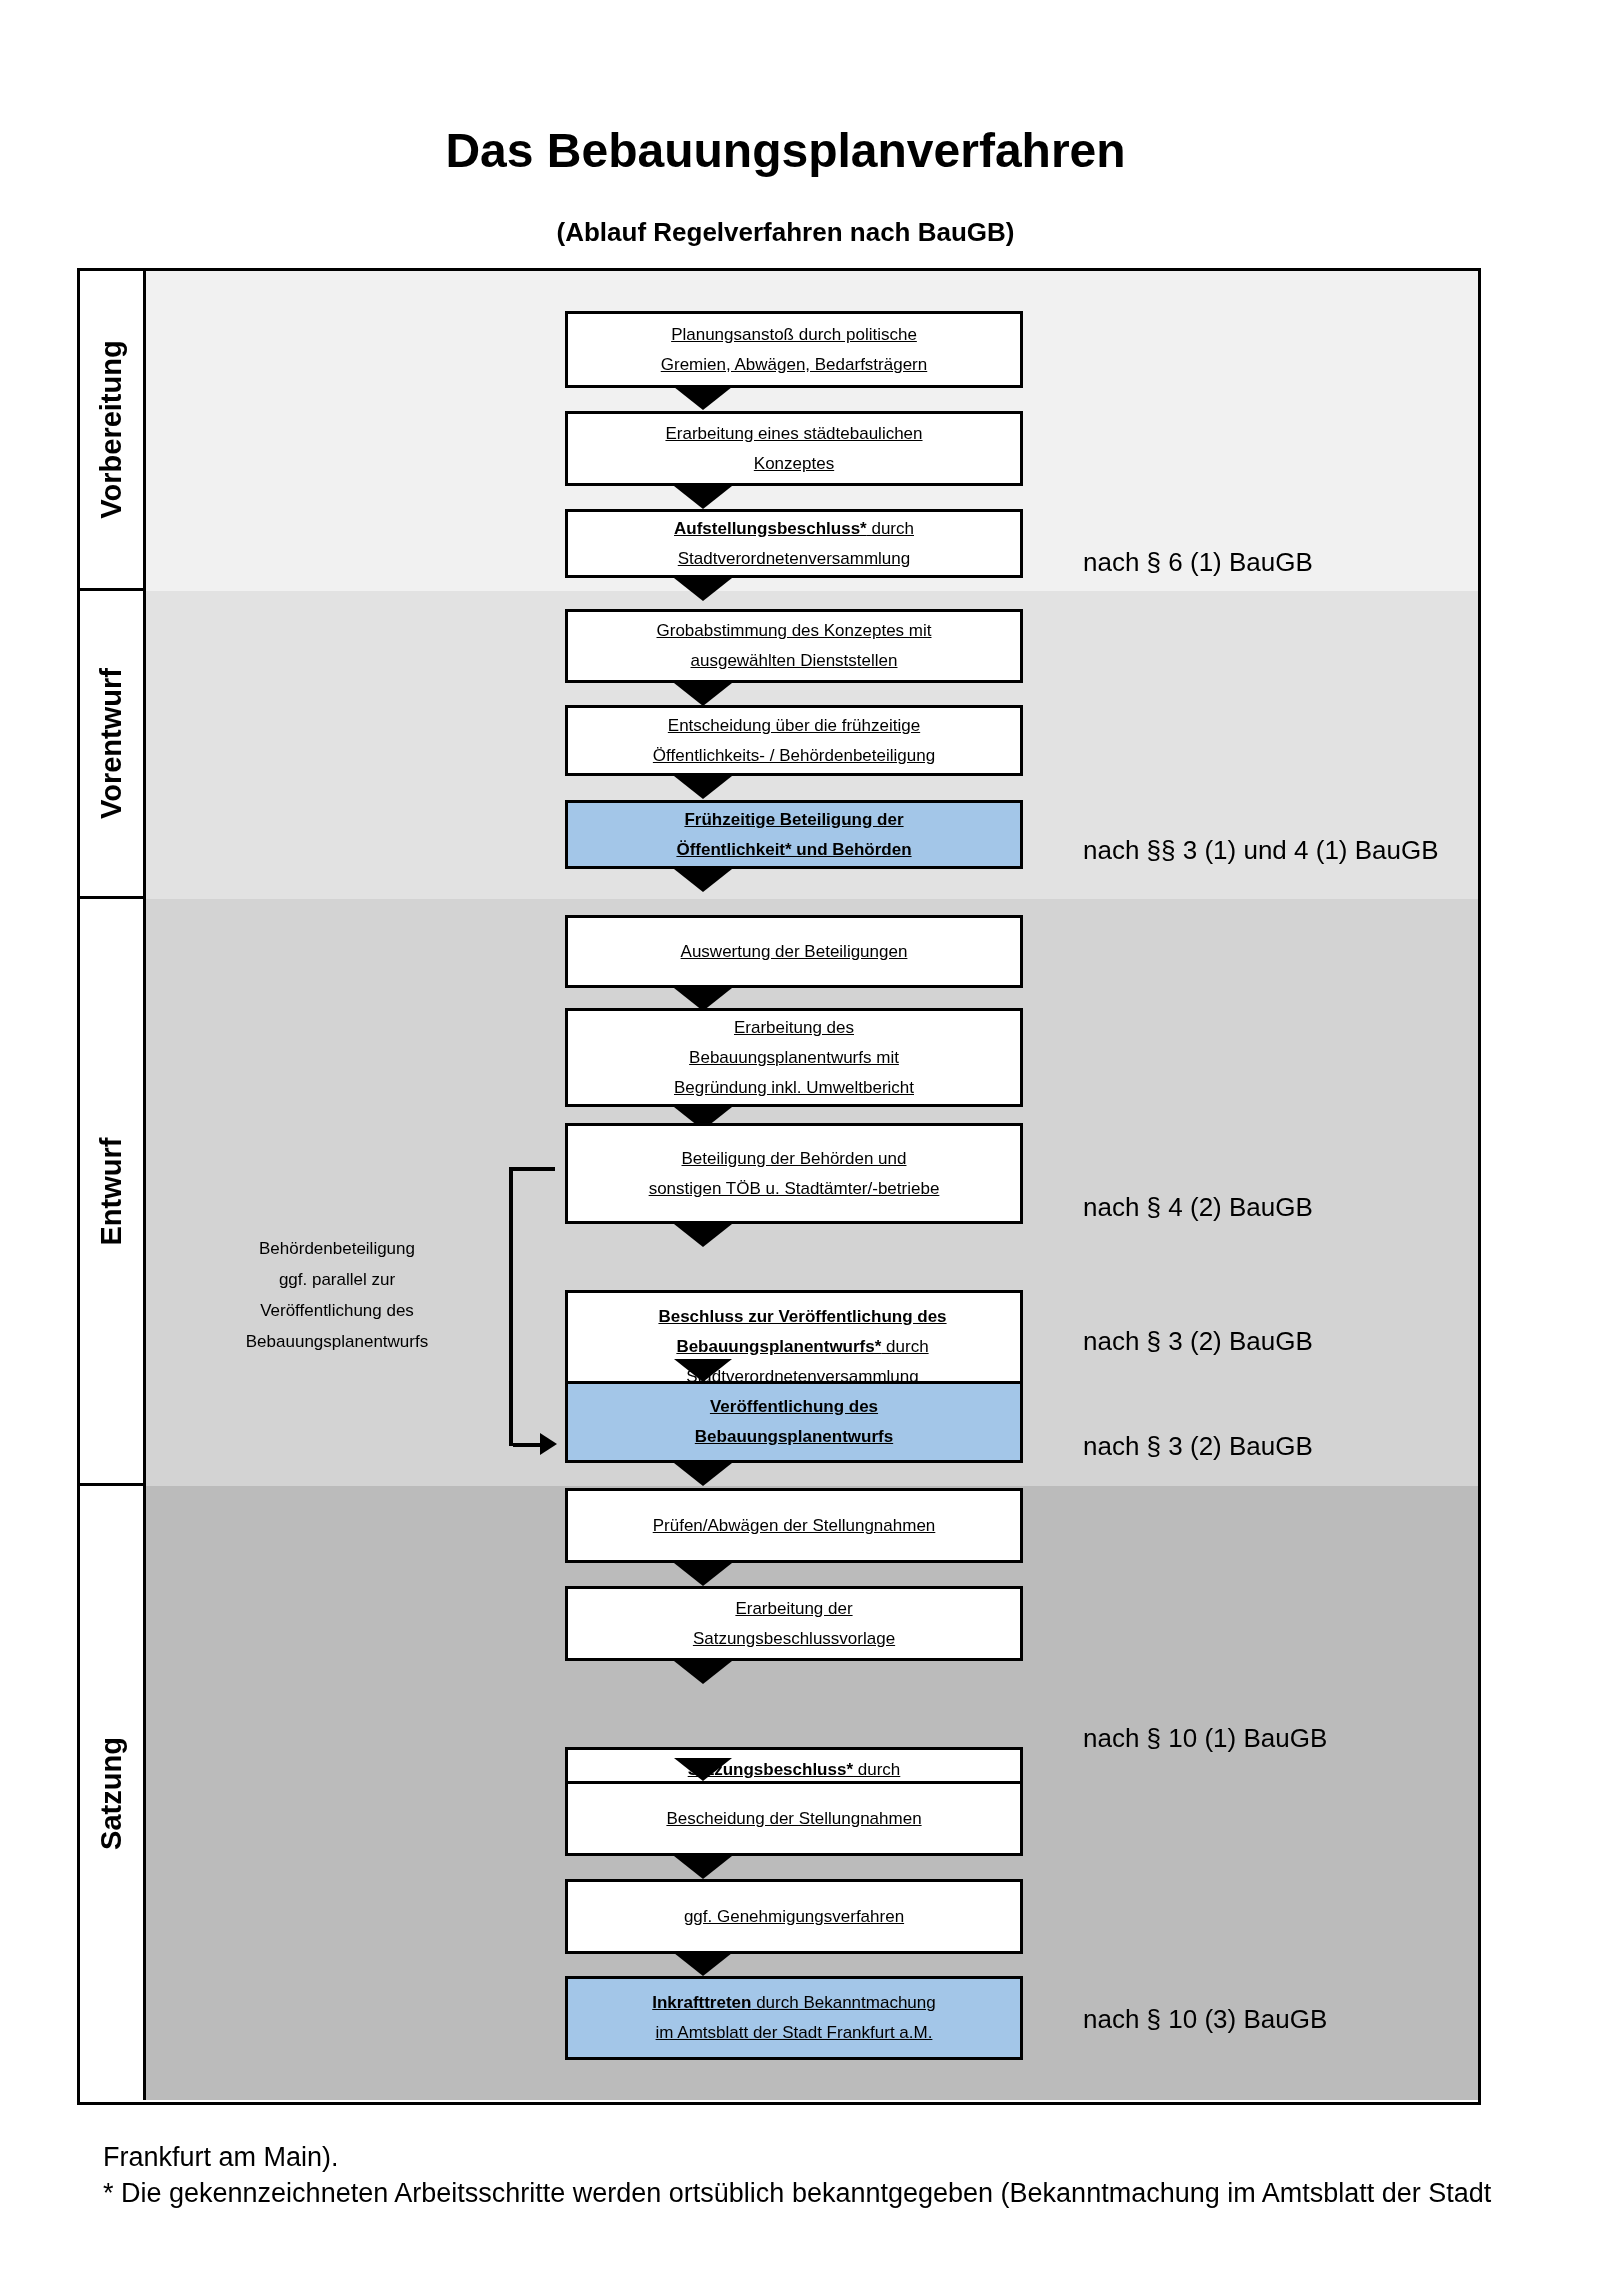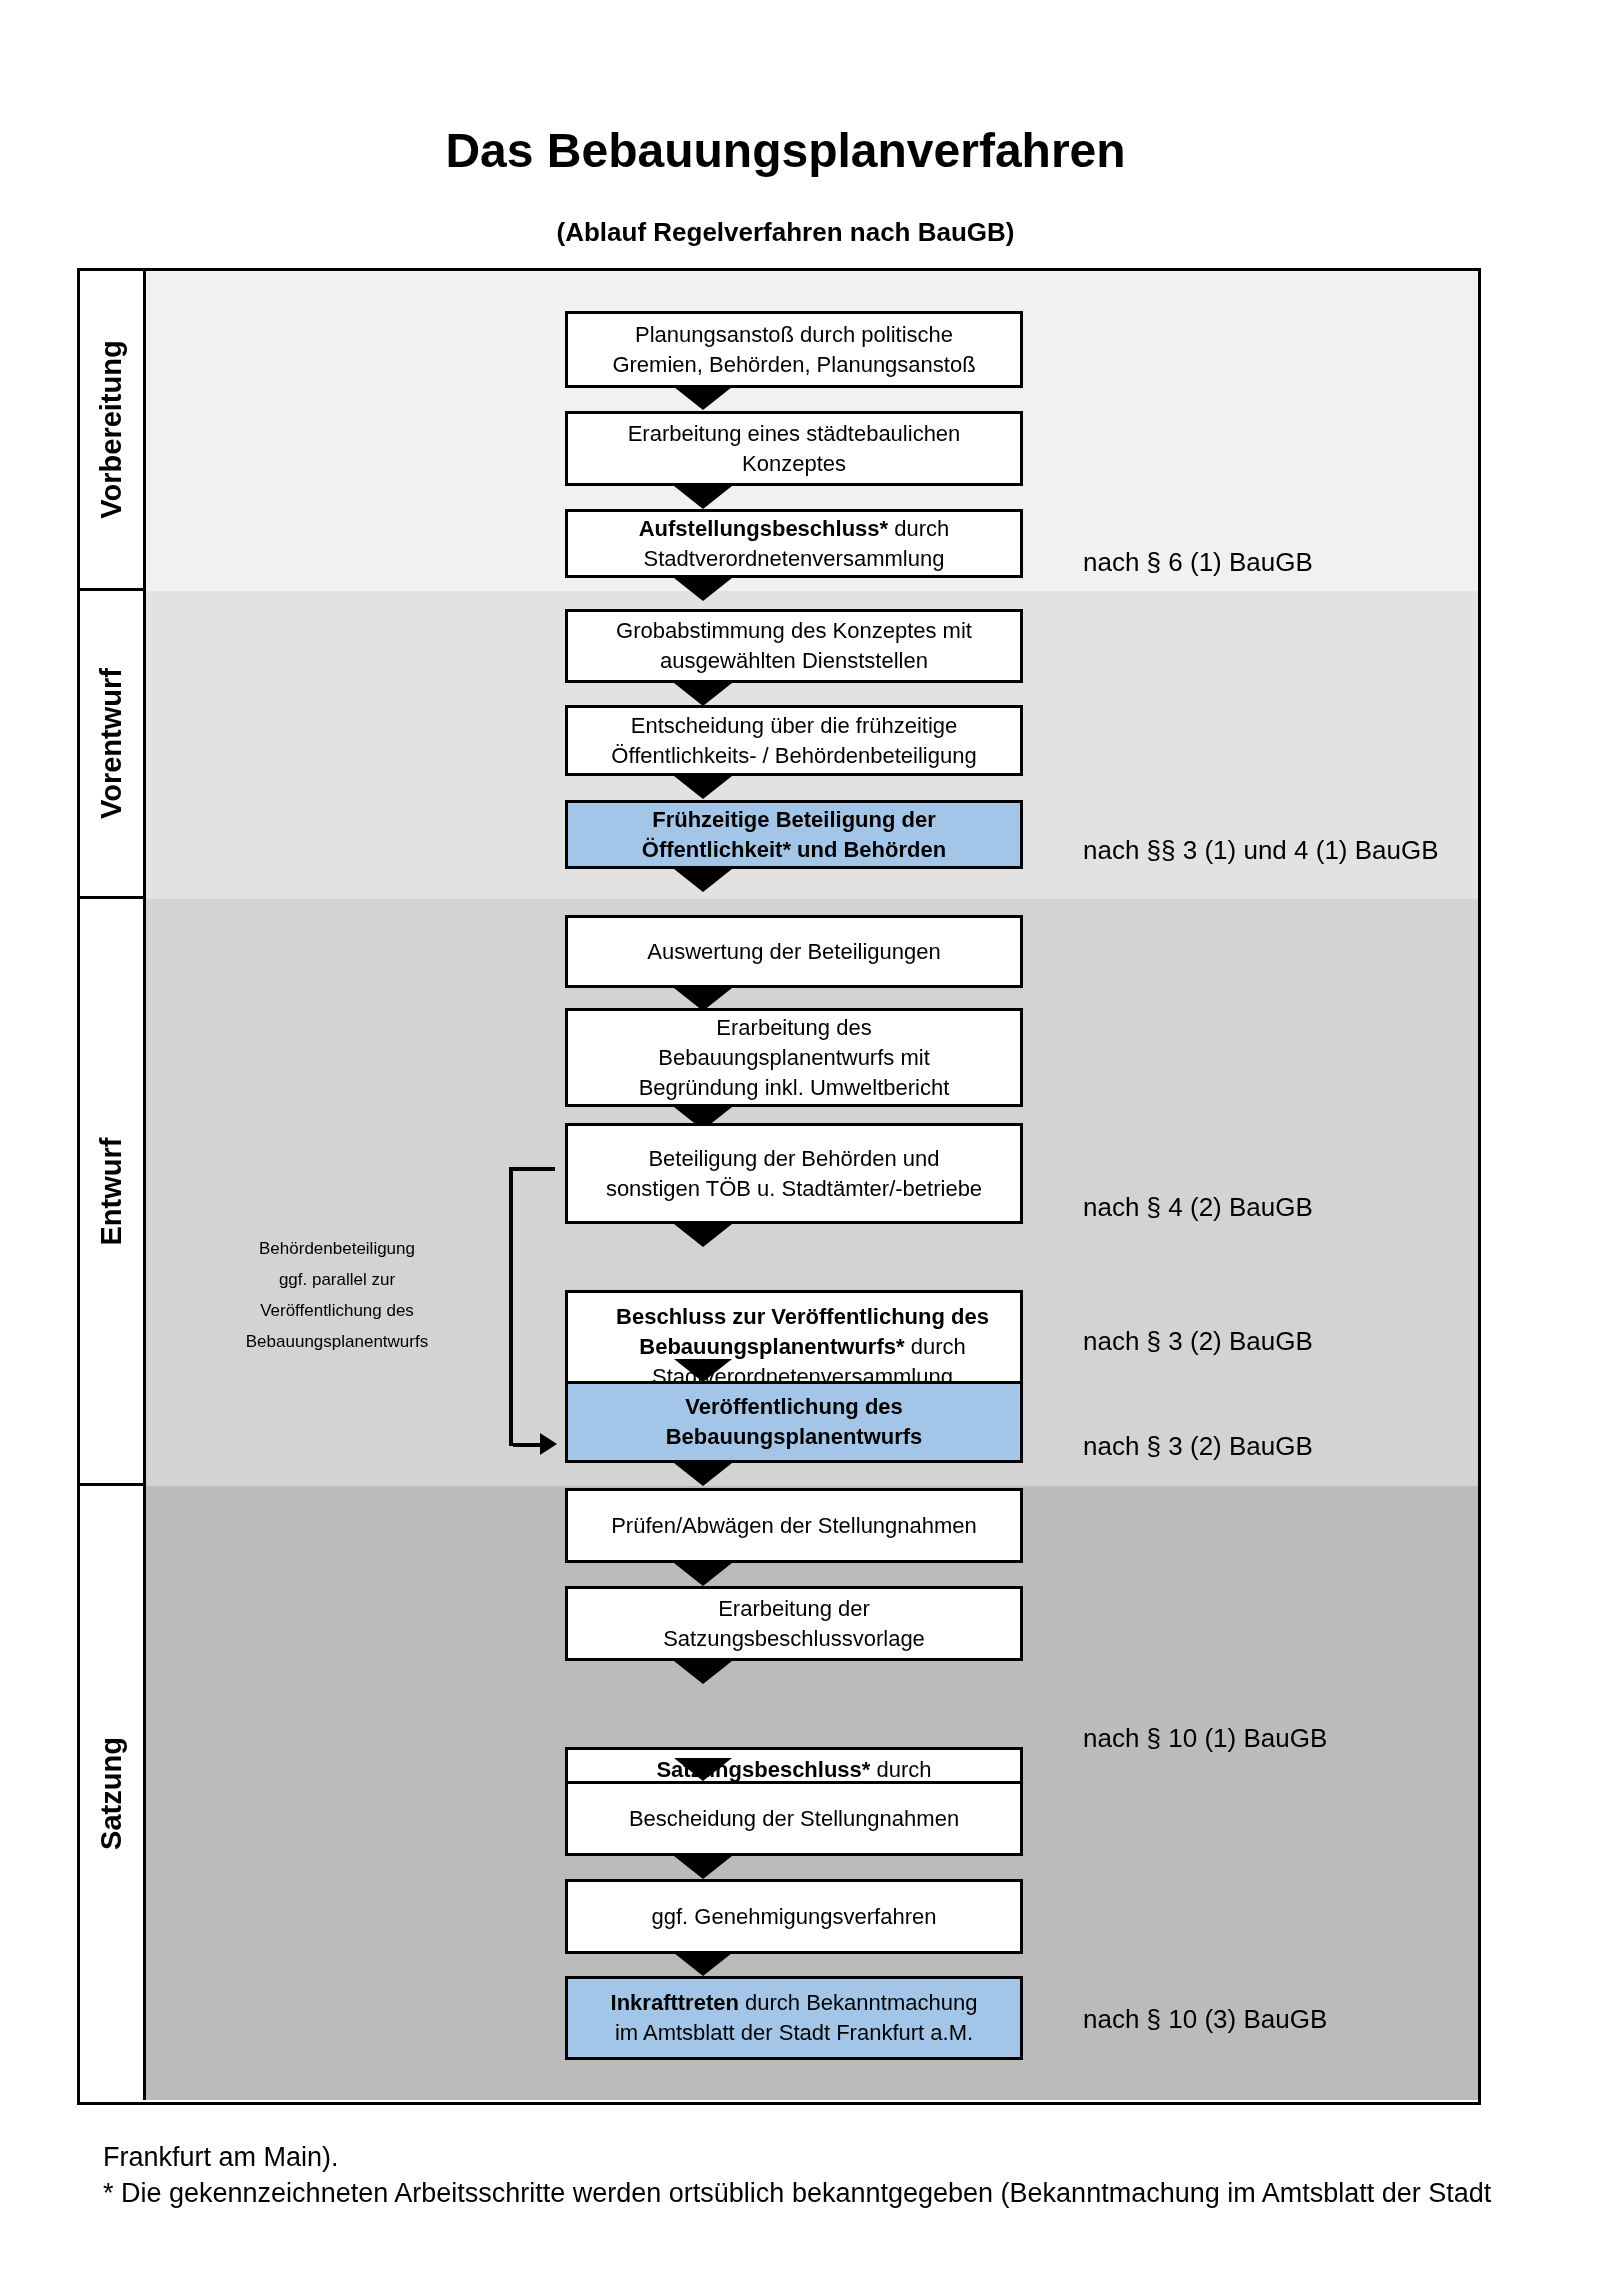--- a/index.html
+++ b/index.html
@@ -24,21 +24,21 @@
     position:absolute;left:0;width:66px;background:#fff;box-sizing:border-box;
     border-right:3.9px solid #000;display:flex;align-items:center;justify-content:center;
   }
   .phase-cell.divider{border-bottom:3.9px solid #000;}
   .phase-cell span{
     transform:rotate(-90deg);white-space:nowrap;font-weight:bold;font-size:29px;
   }
   .fbox{
     position:absolute;left:565px;width:458px;border:3.9px solid #000;box-sizing:border-box;
     background:#fff;display:flex;flex-direction:column;align-items:center;justify-content:center;
-    text-align:center;font-size:22px;line-height:30px;
+    text-align:center;font-size:17px;line-height:30px;text-decoration:underline;
   }
   .fbox .ln{white-space:nowrap;}
   .arrow-down{
     position:absolute;left:674px;width:0;height:0;
     border-left:29.5px solid transparent;border-right:29.5px solid transparent;
     border-top:23.6px solid #000;
   }
   .legal-ref{
     position:absolute;left:1083px;font-size:26px;white-space:nowrap;
   }
@@ -89,21 +89,21 @@
   </div>
 
   <div class="conn" style="left:509px;top:1167px;width:46px;height:3.9px;"></div>
   <div class="conn" style="left:509px;top:1167px;width:3.9px;height:279px;"></div>
   <div class="conn" style="left:513px;top:1443px;width:29.5px;height:3.9px;"></div>
   <div class="conn-arrowhead"></div>
 
   <div id="flow">
       <div class="fbox" style="top: 311px; height: 77px;">
         <div class="ln"><span>Planungsanstoß durch politische</span></div>
-        <div class="ln"><span>Gremien, Behörden, Planungsanstoß</span></div>
+        <div class="ln"><span>Gremien, Abwägen, Bedarfsträgern</span></div>
       </div>
       <div class="arrow-down" style="top: 387px;"></div>
       <div class="fbox" style="top: 411px; height: 75px;">
         <div class="ln"><span>Erarbeitung eines städtebaulichen</span></div>
         <div class="ln"><span>Konzeptes</span></div>
       </div>
       <div class="arrow-down" style="top: 486px;"></div>
       <div class="fbox" style="top: 509px; height: 69px;">
         <div class="ln"><b>Aufstellungsbeschluss*</b><span> durch</span></div>
         <div class="ln"><span>Stadtverordnetenversammlung</span></div>

